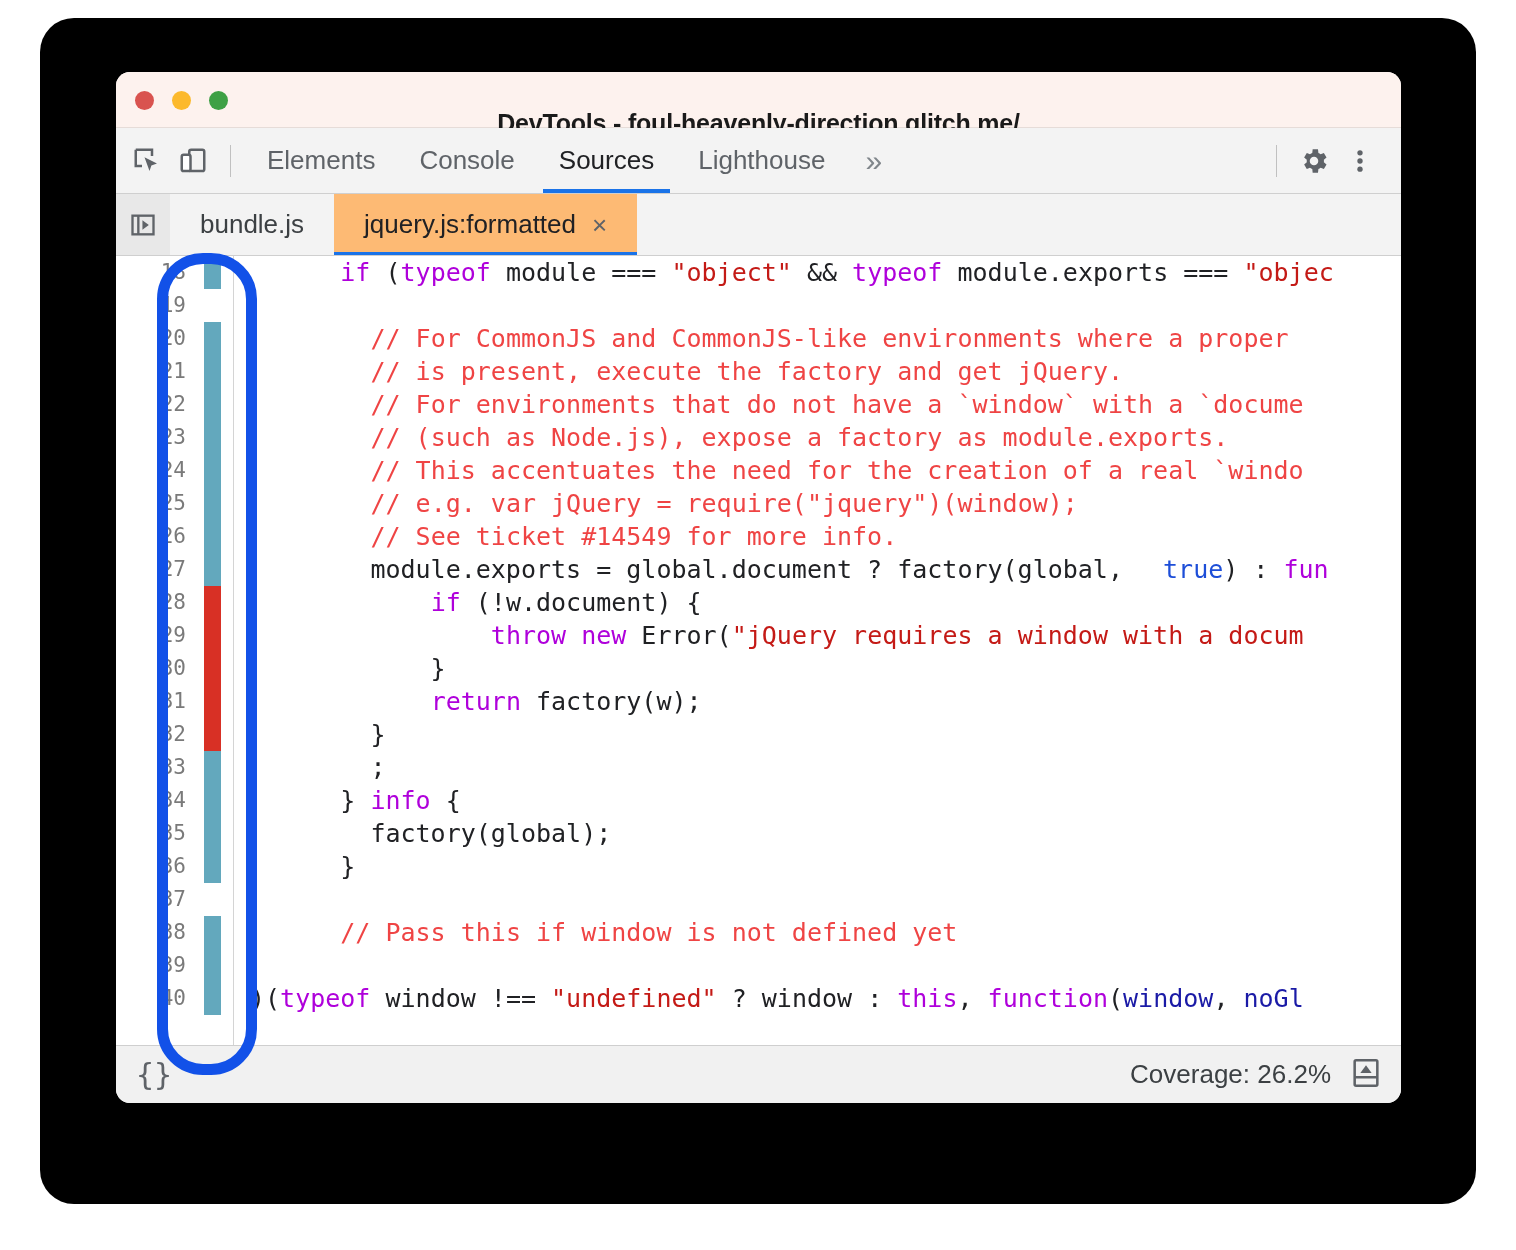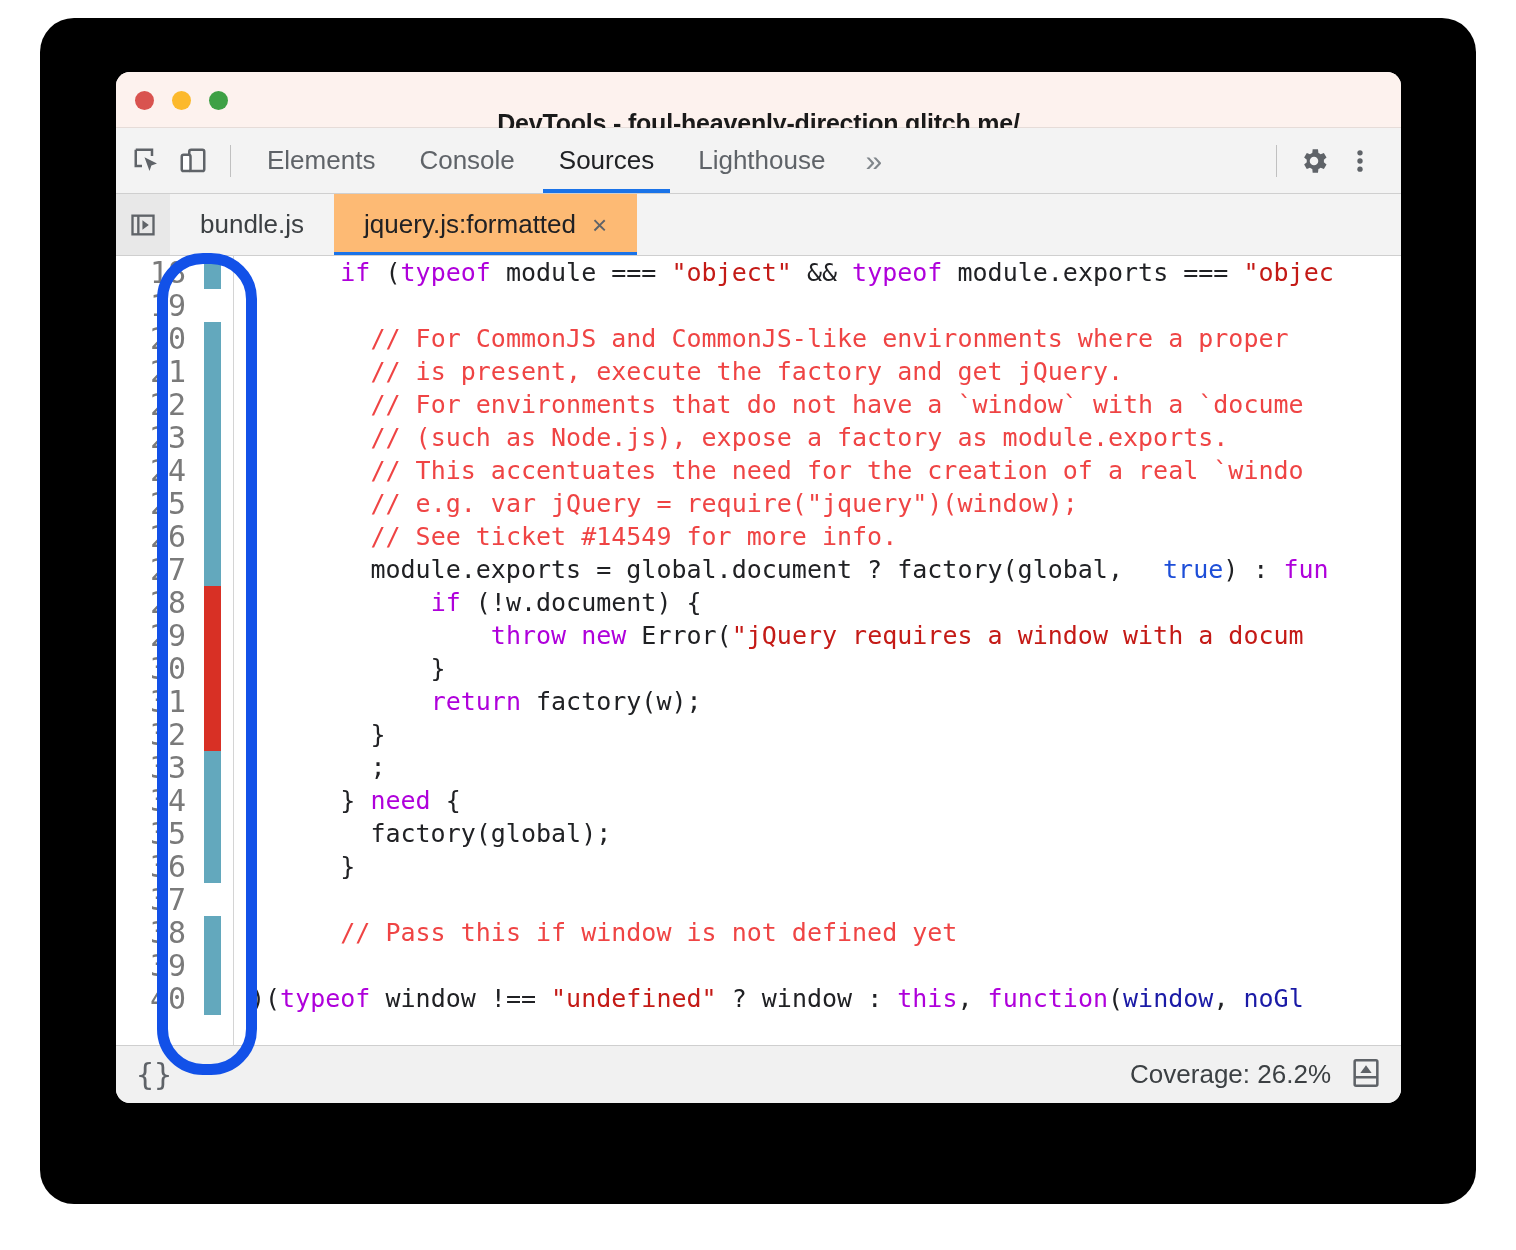--- a/index.html
+++ b/index.html
@@ -162,21 +162,21 @@
     position: relative;
     height: 33px;
     display: flex;
     align-items: center;
   }
   .ln-num {
     width: 78px;
     text-align: right;
     padding-right: 8px;
     font-family: "DejaVu Sans Mono", monospace;
-    font-size: 30px;
+    font-size: 21px;
     color: #7a7a7a;
     line-height: 33px;
   }
   .cov {
     position: absolute;
     left: 88px;
     top: 0;
     width: 17px;
     height: 33px;
   }
@@ -429,21 +429,21 @@
           <div class="code-row"><span class="pln">        </span><span class="cmt">// This accentuates the need for the creation of a real `windo</span></div>
           <div class="code-row"><span class="pln">        </span><span class="cmt">// e.g. var jQuery = require("jquery")(window);</span></div>
           <div class="code-row"><span class="pln">        </span><span class="cmt">// See ticket #14549 for more info.</span></div>
           <div class="code-row"><span class="pln">        module.exports = global.document ? factory(global, </span><span class="num">true</span><span class="pln">) : </span><span class="kw">fun</span></div>
           <div class="code-row"><span class="pln">            </span><span class="kw">if</span><span class="pln"> (!w.document) {</span></div>
           <div class="code-row"><span class="pln">                </span><span class="kw">throw</span><span class="pln"> </span><span class="kw">new</span><span class="pln"> Error(</span><span class="str">"jQuery requires a window with a docum</span></div>
           <div class="code-row"><span class="pln">            }</span></div>
           <div class="code-row"><span class="pln">            </span><span class="kw">return</span><span class="pln"> factory(w);</span></div>
           <div class="code-row"><span class="pln">        }</span></div>
           <div class="code-row"><span class="pln">        ;</span></div>
-          <div class="code-row"><span class="pln">      } </span><span class="kw">need</span><span class="pln"> {</span></div>
+          <div class="code-row"><span class="pln">      } </span><span class="kw">info</span><span class="pln"> {</span></div>
           <div class="code-row"><span class="pln">        factory(global);</span></div>
           <div class="code-row"><span class="pln">      }</span></div>
           <div class="code-row"></div>
           <div class="code-row"><span class="pln">      </span><span class="cmt">// Pass this if window is not defined yet</span></div>
           <div class="code-row"><span class="pln">  </span></div>
           <div class="code-row"><span class="pln">)(</span><span class="kw">typeof</span><span class="pln"> window !== </span><span class="str">"undefined"</span><span class="pln"> ? window : </span><span class="kw">this</span><span class="pln">, </span><span class="kw">function</span><span class="pln">(</span><span class="var">window</span><span class="pln">, </span><span class="var">noGl</span></div>
         </div>
     </div>
 
     <div id="statusbar">

